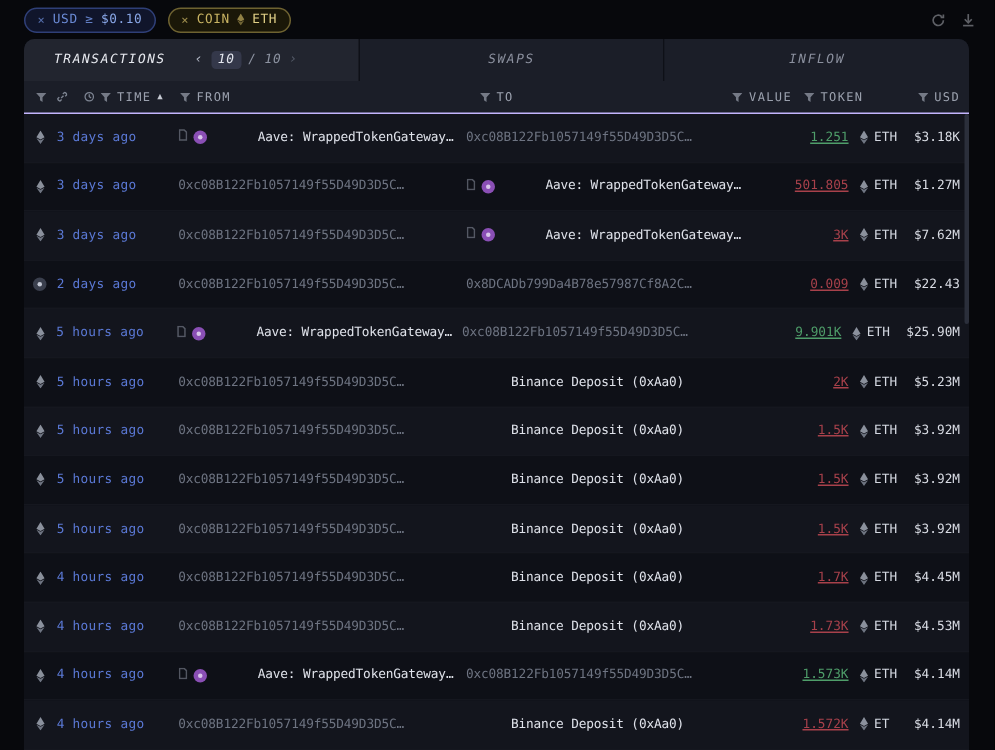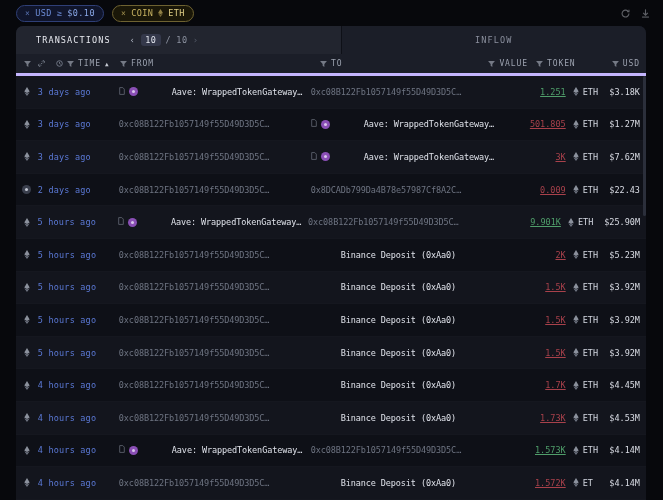--- a/index.html
+++ b/index.html
@@ -37,42 +37,42 @@
   .topright span { width: 11px; height: 11px; display: block; opacity: .45; }
 
   
   .panel {
     position: absolute; left: 16px; top: 26px; right: 17px; bottom: 0;
     background: #0e1017; border-top-left-radius: 7px; border-top-right-radius: 7px;
     overflow: hidden;
   }
 
   
-  .tabs { display: flex; height: 28px; background: #14161f; }
+  .tabs { display: flex; height: 28px; background: #14161f; font-style: italic; }
   .tab {
     flex: 1; display: flex; align-items: center; justify-content: center; gap: 7px;
     font-size: 8.5px; letter-spacing: 1.1px; color: #8b909e;
     background: #1b1e28; border-right: 1px solid #0e1017;
   }
   .tab.active { background: #22252f; color: #e7e9ef; justify-content: flex-start; padding-left: 20px; }
   .tab:last-child { border-right: none; }
   .pager { display: inline-flex; align-items: center; gap: 5px; margin-left: 12px; color: #9aa0ae; }
   .pager .arrow { font-size: 9px; color: #aeb4c2; }
   .pager .arrow.dim { color: #555b68; }
   .pager .cnt {
     background: #34384a; border-radius: 3px; padding: 1px 4px;
     font-size: 8.5px; color: #e3e6ee; letter-spacing: .6px;
   }
   .pager .tot { font-size: 8.5px; color: #8d93a1; letter-spacing: .6px; }
 
   
   .colhead {
     display: flex; align-items: center; height: 22px;
     background: #1b1e28; font-size: 8px; letter-spacing: .9px; color: #9ba1ae;
-    border-bottom: 3px solid #c4b5fd;
+    border-bottom: 1px solid #c4b5fd;
   }
   .ch { display: flex; align-items: center; gap: 4px; }
   .ficon { width: 7px; height: 6px; display: block; opacity: .7; }
 
   
   .rows { position: relative; }
   .row {
     display: flex; align-items: center; height: 32.6px;
     font-size: 8.5px; border-bottom: 1px solid #15171f;
     position: relative; z-index: 2;
@@ -161,20 +161,23 @@
         <span>TRANSACTIONS</span>
         <span class="pager">
           <span class="arrow">‹</span>
           <span class="cnt">10</span>
           <span class="tot">/</span>
           <span class="tot">10</span>
           <span class="arrow dim">›</span>
         </span>
       </div>
       <div class="tab">
+        <span>SWAPS</span>
+      </div>
+      <div class="tab">
         <span>INFLOW</span>
       </div>
     </div>
 
     <div class="colhead">
       <div class="c-icon">
         <svg class="ficon" viewBox="0 0 8 7">
             <path d="M0 0h8L5 3.4V7L3 5.6V3.4Z" fill="#9ba1ae"></path>
           </svg>
       </div>

